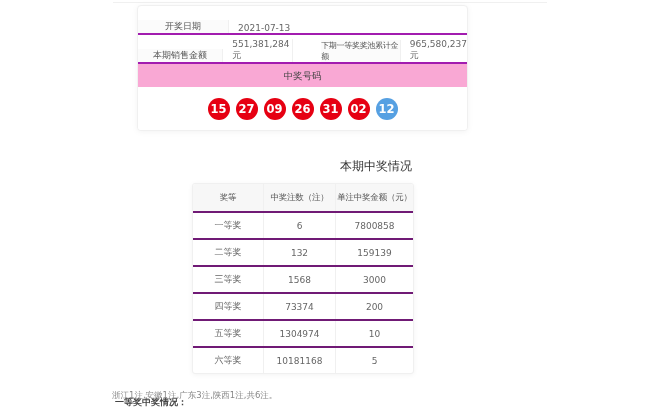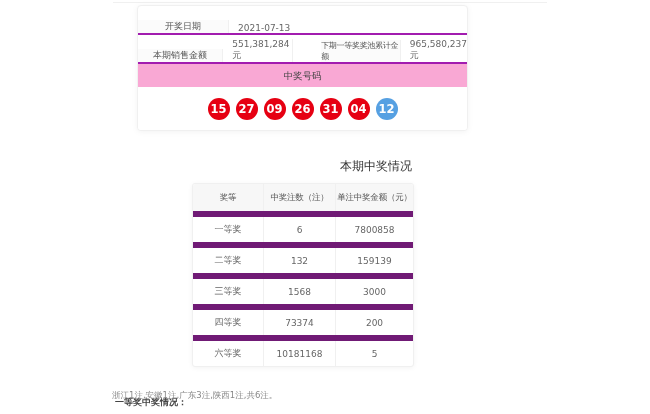--- a/index.html
+++ b/index.html
@@ -42,21 +42,21 @@
   
   .prize-title {
     position:absolute; left:192px; top:158px; width:220px;
     text-align:right; font-size:12px; color:#333;
   }
   .prize-table {
     position:absolute; left:192px; top:183px; width:220px;
     background:#fff; border:1px solid #f0f0f0; border-radius:3px;
     box-shadow:0 1px 5px rgba(0,0,0,0.05); overflow:hidden;
   }
-  .trow { display:flex; height:25px; border-bottom:6px solid #701a75; }
+  .trow { display:flex; height:25px; border-bottom:2px solid #701a75; }
   .trow:last-child { border-bottom:none; }
   .trow.thead { height:27px; background:#f7f7f7; }
   .tc {
     display:flex; align-items:center; justify-content:center;
     font-size:9px; color:#666; box-sizing:border-box; border-right:1px solid #f0f0f0;
   }
   .thead .tc { font-size:8.5px; color:#555; letter-spacing:-0.2px; }
   .c1 { width:71px; } .c2 { width:72px; } .c3 { flex:1; border-right:none; }
 
   
@@ -87,21 +87,21 @@
       <div class="cell lab w3">下期一等奖奖池累计金额</div>
       <div class="cell grow">965,580,237 元</div>
     </div>
     <div class="numbers-header">中奖号码</div>
     <div class="balls">
       <span class="ball red">15</span>
       <span class="ball red">27</span>
       <span class="ball red">09</span>
       <span class="ball red">26</span>
       <span class="ball red">31</span>
-      <span class="ball red">04</span>
+      <span class="ball red">02</span>
       <span class="ball blue">12</span>
     </div>
   </div>
 
   <div class="prize-title">本期中奖情况</div>
 
   <div class="prize-table">
     <div class="trow thead">
       <div class="tc c1">奖等</div>
       <div class="tc c2">中奖注数（注）</div>
@@ -121,20 +121,25 @@
       <div class="tc c1">三等奖</div>
       <div class="tc c2">1568</div>
       <div class="tc c3">3000</div>
     </div>
     <div class="trow">
       <div class="tc c1">四等奖</div>
       <div class="tc c2">73374</div>
       <div class="tc c3">200</div>
     </div>
     <div class="trow">
+      <div class="tc c1">五等奖</div>
+      <div class="tc c2">1304974</div>
+      <div class="tc c3">10</div>
+    </div>
+    <div class="trow">
       <div class="tc c1">六等奖</div>
       <div class="tc c2">10181168</div>
       <div class="tc c3">5</div>
     </div>
   </div>
 
   <div class="first-prize-title">一等奖中奖情况：</div>
   <div class="first-prize-text">浙江1注,安徽1注,广东3注,陕西1注,共6注。</div>
 
 </div>

